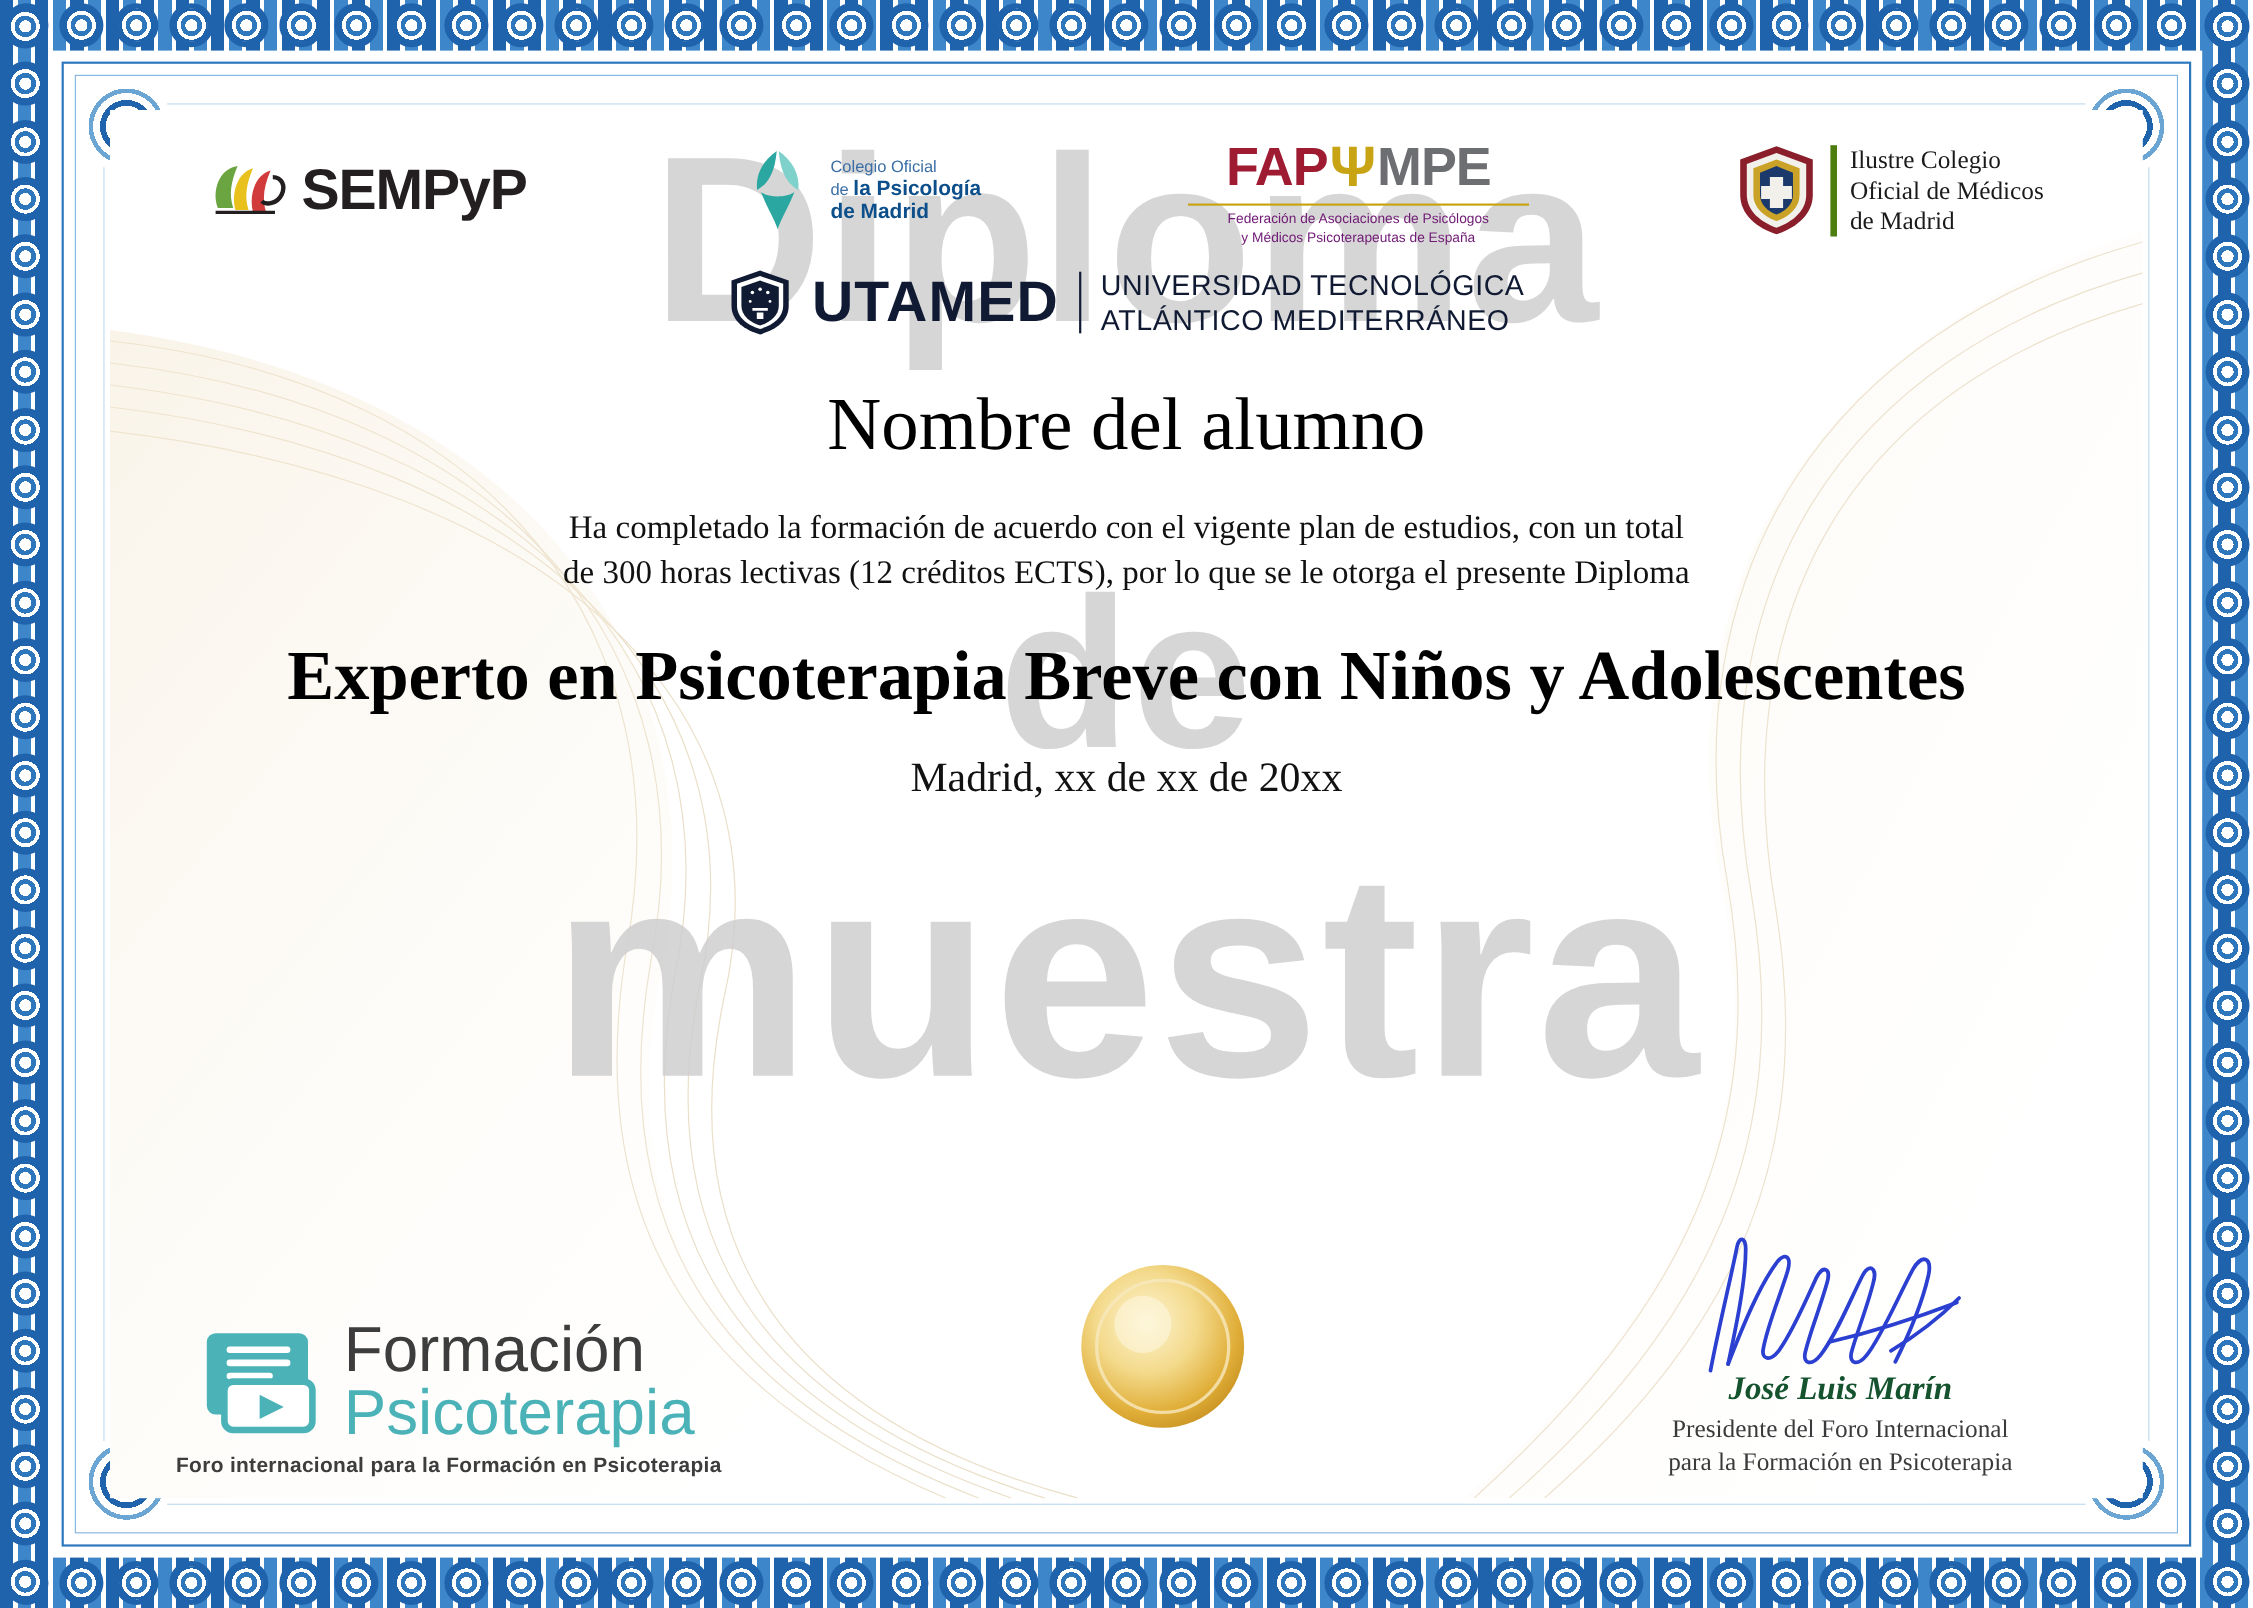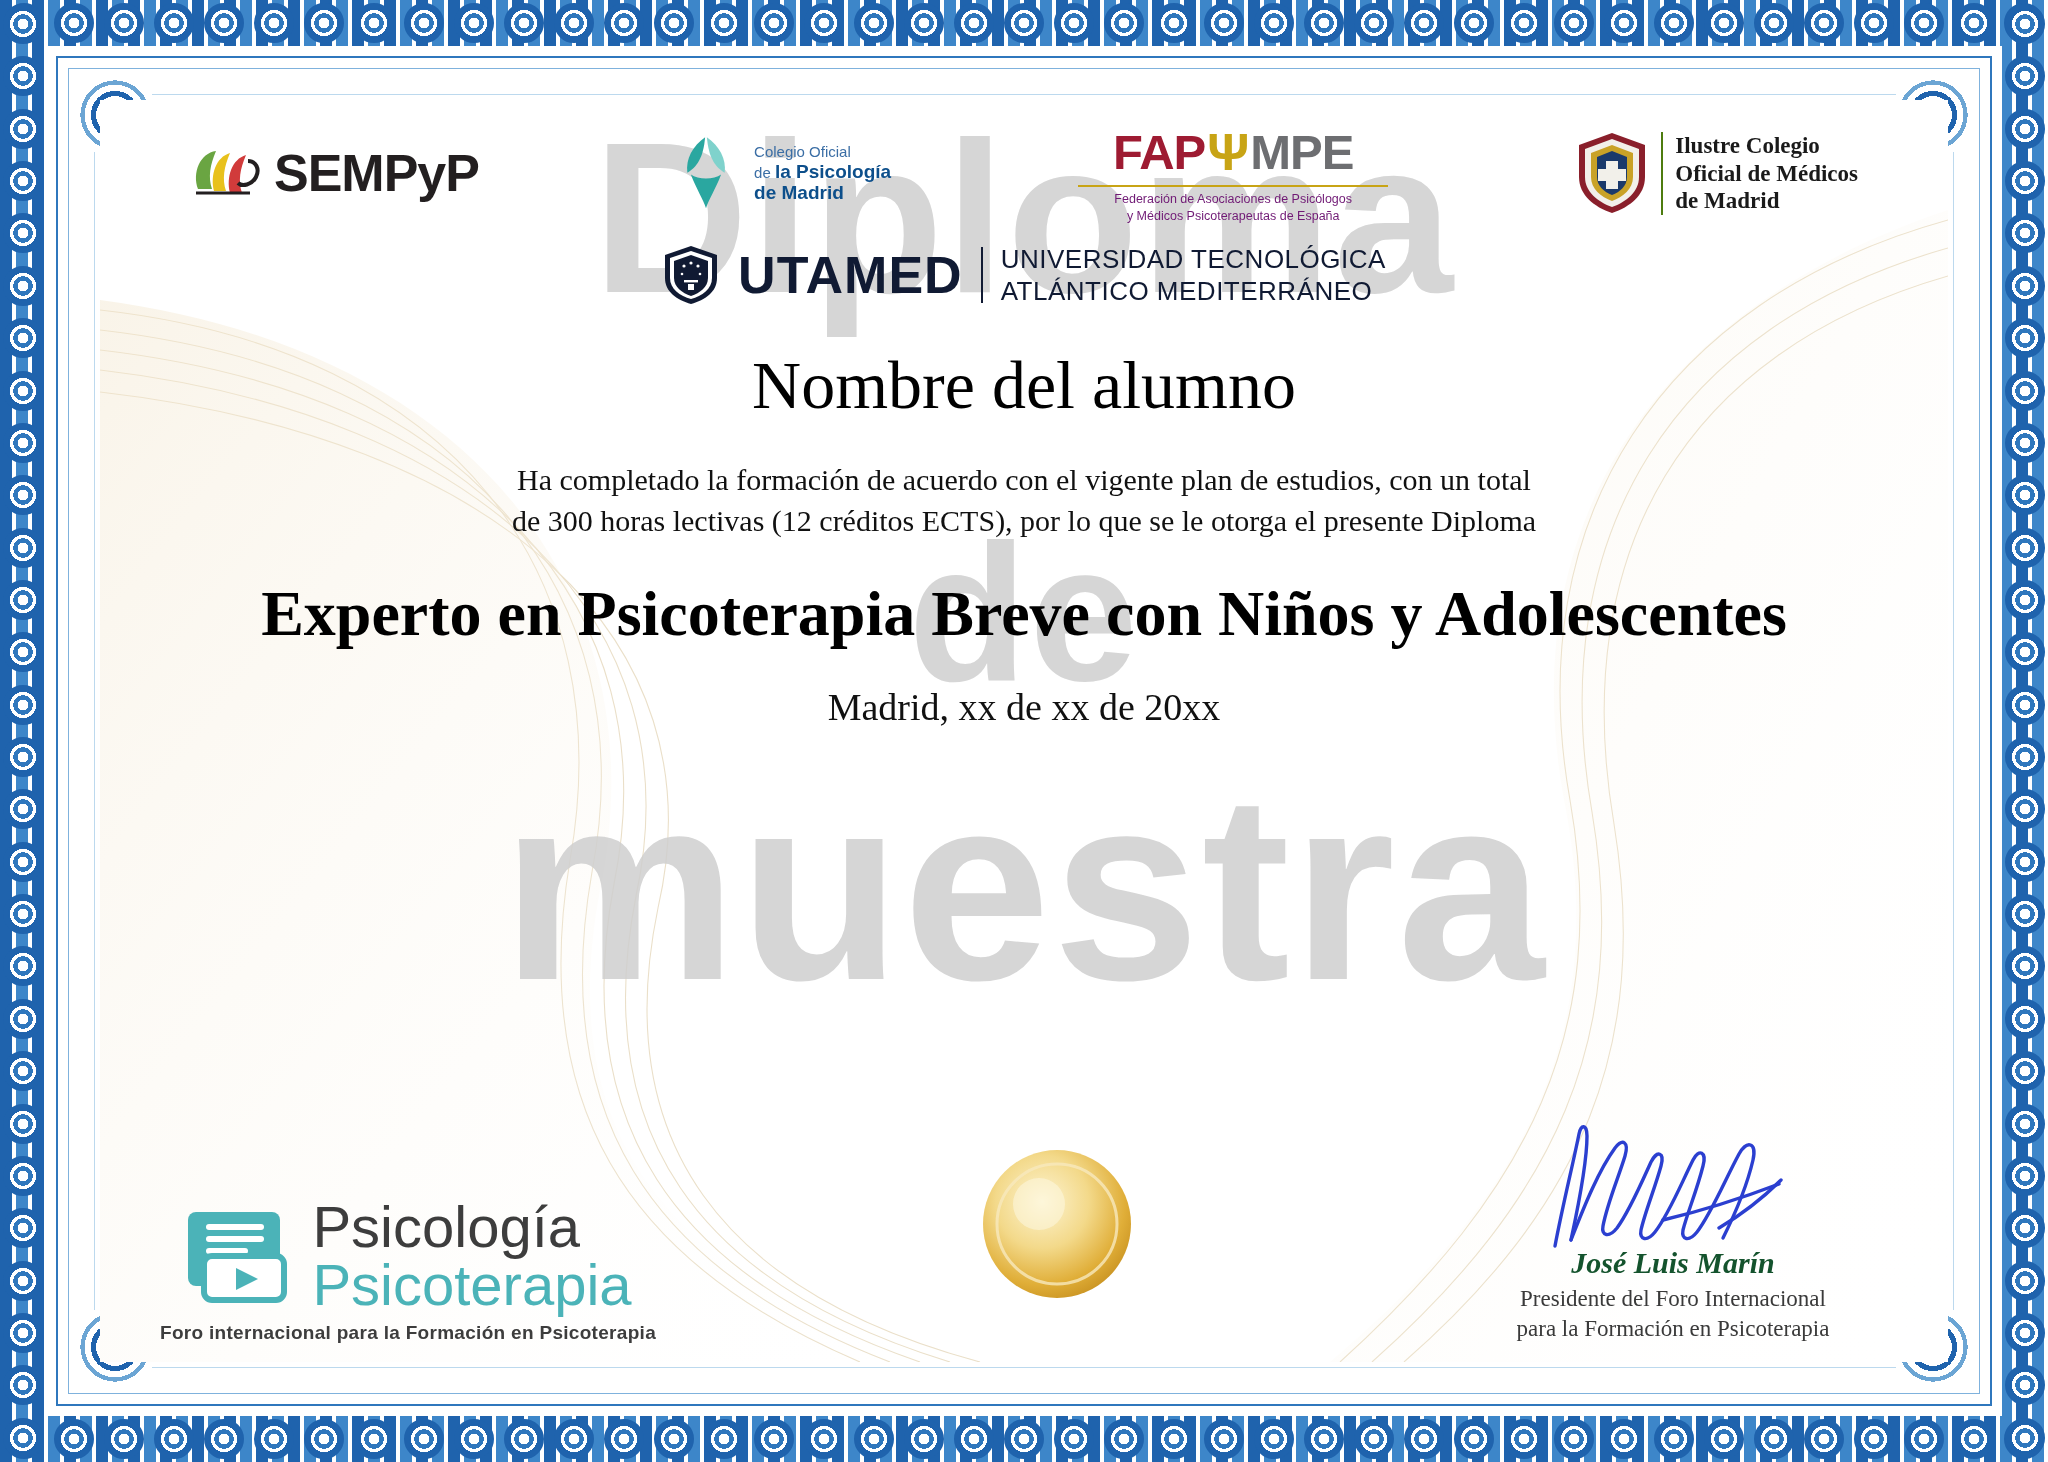--- a/index.html
+++ b/index.html
@@ -119,21 +119,21 @@
   .fap-top{display:flex;align-items:center;font-family:"Liberation Sans",sans-serif;font-weight:bold;font-size:49px;letter-spacing:-1px;}
   .fap-red{color:#9e1b32;}
   .fap-psi{color:#c8a415;font-size:52px;padding:0 2px;}
   .fap-grey{color:#6d6e71;}
   .fap-rule{width:310px;height:2px;background:#c8a415;margin:3px 0 4px;}
   .fap-sub{font-family:"Liberation Sans",sans-serif;font-size:12.5px;color:#701a75;text-align:center;line-height:1.35;}
 
   
   .icomem{display:flex;align-items:center;gap:12px;}
   .icomem-crest{width:74px;height:84px;}
-  .icomem-txt{font-family:"Liberation Serif",serif;font-size:23px;color:#1a1a1a;line-height:1.2;border-left:2px solid #4d7c0f;padding-left:12px;font-weight:bold;}
+  .icomem-txt{font-family:"Liberation Serif",serif;font-size:23px;color:#1a1a1a;line-height:1.2;border-left:6px solid #4d7c0f;padding-left:12px;}
 
   
   .utamed-row{position:relative;z-index:3;margin-top:18px;display:flex;align-items:center;gap:18px;}
   .utamed-shield{width:58px;height:62px;}
   .utamed-name{font-family:"Liberation Sans",sans-serif;font-size:52px;font-weight:bold;color:#101a33;letter-spacing:1px;}
   .utamed-bar{width:2px;height:56px;background:#101a33;}
   .utamed-sub{font-family:"Liberation Sans",sans-serif;font-size:26px;color:#101a33;line-height:1.25;letter-spacing:.5px;}
 
   
   .student-name{
@@ -484,21 +484,21 @@
                 <g fill="#ffffff">
                   <rect x="22" y="20" width="58" height="6" rx="3"></rect>
                   <rect x="22" y="32" width="58" height="6" rx="3"></rect>
                   <rect x="22" y="44" width="42" height="6" rx="3"></rect>
                 </g>
                 <rect x="20" y="52" width="80" height="44" rx="8" fill="#ffffff" stroke="#4bb3b8" stroke-width="6"></rect>
                 <path d="M52 64 L74 75 L52 86 Z" fill="#4bb3b8"></path>
               </svg>
             </span>
             <span class="fp-words">
-              <div class="fp-w1">Psicología</div>
+              <div class="fp-w1">Formación</div>
               <div class="fp-w2">Psicoterapia</div>
             </span>
           </div>
           <div class="fp-tag">Foro internacional para la Formación en Psicoterapia</div>
         </div>
 
         <span class="seal">
           <svg viewBox="0 0 188 188" width="188" height="188">
             <defs>
               <radialGradient id="sealg" cx="40%" cy="35%" r="70%">

